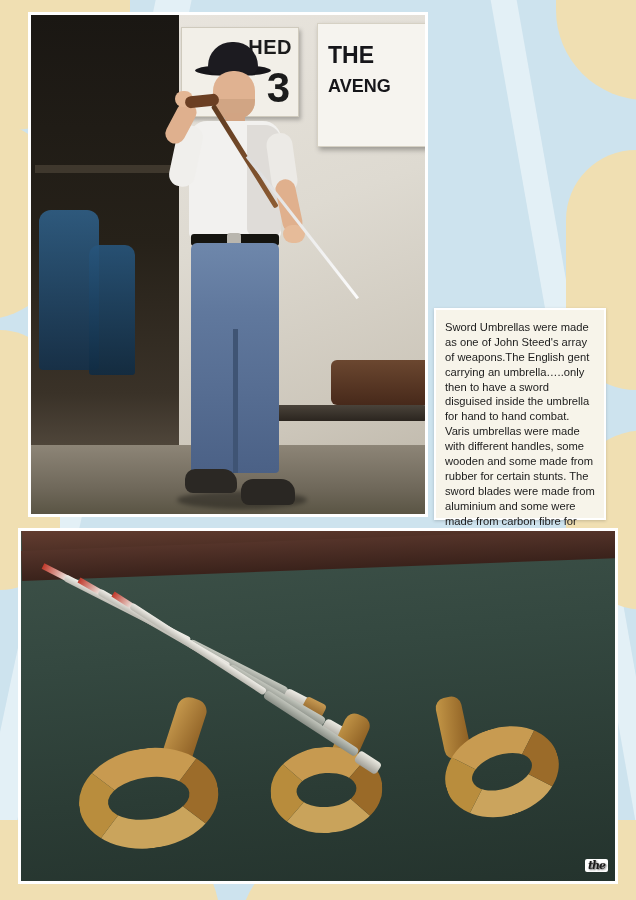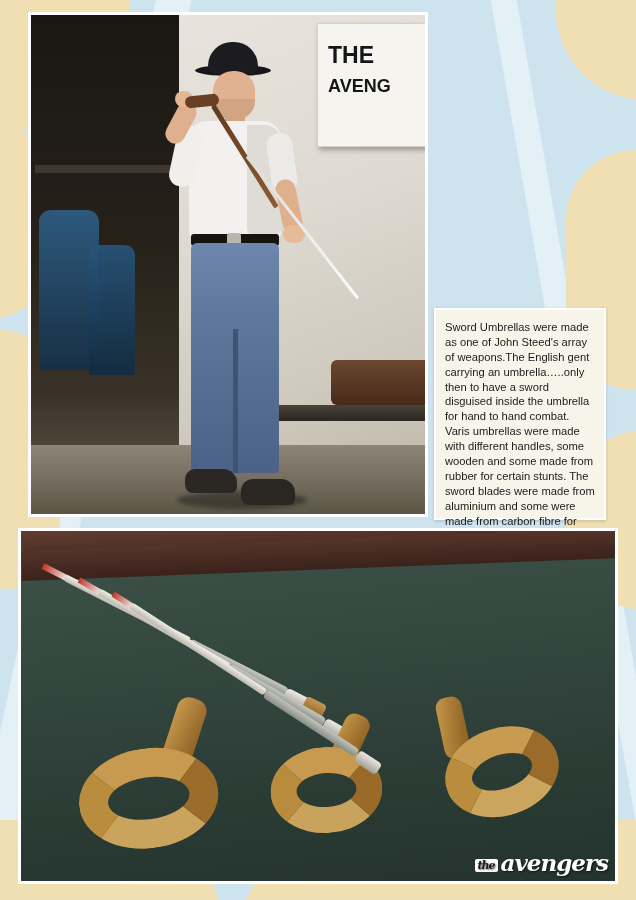--- a/index.html
+++ b/index.html
@@ -293,20 +293,24 @@
   <div class="photo-top">
     <div class="pt-garage"></div>
     <div class="pt-shelf"></div>
     <div class="pt-garage-items"></div>
     <div class="pt-garage-items2"></div>
     <div class="pt-wall"></div>
     <div class="pt-floor"></div>
     <div class="pt-crate"></div>
     <div class="pt-pipe"></div>
 
+    <div class="pt-sign-a">
+      <span class="t1">HED</span>
+      <span class="t2">3</span>
+    </div>
 
     <div class="pt-sign-b">
       <div class="l1">THE</div>
       <div class="l2">AVENG</div>
     </div>
 
     <div class="fig">
       <div class="fg-shadow"></div>
       <div class="fg-hat-brim"></div>
       <div class="fg-hat-top"></div>
@@ -375,16 +379,15 @@
         <div style="position:absolute;left:10px;top:44px;width:116px;height:88px;border:27px solid #b4842f;border-radius:50%;border-top-color:#c89b51;border-right-color:#9b6b29;border-bottom-color:#cba45d;border-left-color:#b98d3d;box-sizing:border-box;"></div>
       </div>
     </div>
   </div>
 
   <div class="logo-sword">
   </div>
 
   <div class="logo-avengers">
     <span class="the">the</span>
-    <span>avengers</span>
   </div>
 
 </div>
 
 </body></html>

